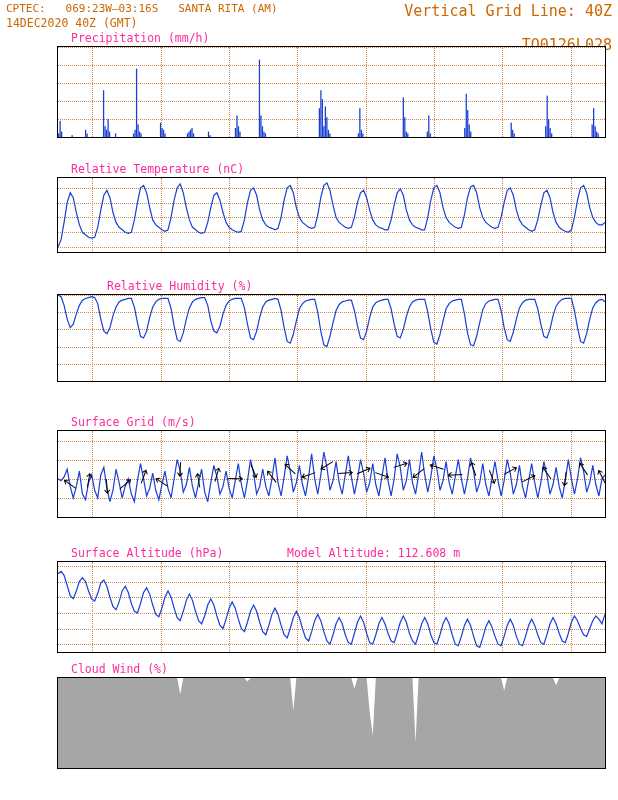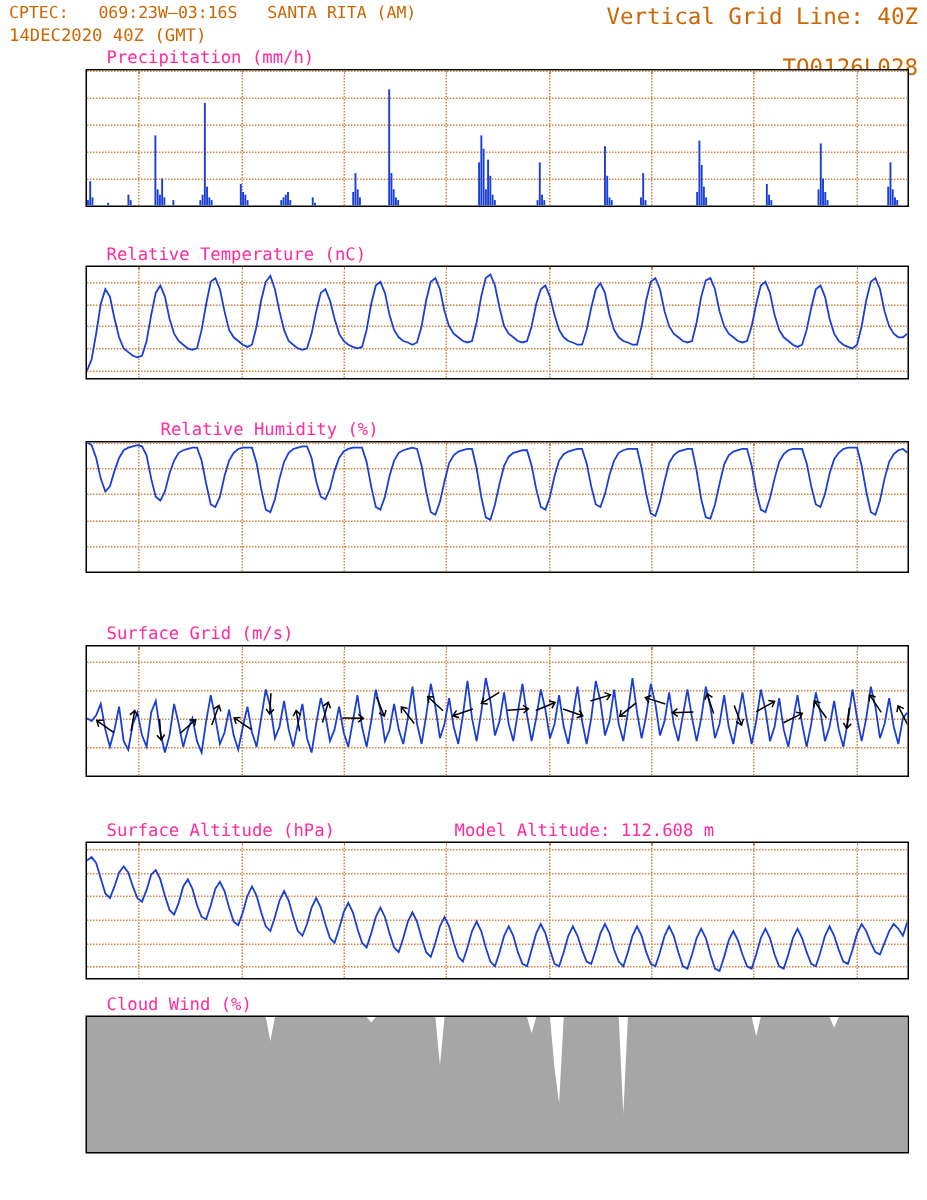--- a/index.html
+++ b/index.html
@@ -280,21 +280,21 @@
               <path d="M0 7 L0 -7 M-2.6 -3.6 L0 -7 L2.6 -3.6" stroke="#000" stroke-width="1" fill="none"></path>
             </g>
             <g transform="translate(543.9,45.8) rotate(-27.0)">
               <path d="M0 7 L0 -7 M-2.6 -3.6 L0 -7 L2.6 -3.6" stroke="#000" stroke-width="1" fill="none"></path>
             </g>
           </svg>
         </div>
       </div>
       <div class="panel" style="top: 546px;">
         <div class="ptitle" style="left: 71px; top: 0px;">Surface Altitude (hPa)</div>
-        <div class="psub" style="left: 287px; top: 0px; margin-left: 16px;">Model Altitude: 112.608 m</div>
+        <div class="psub" style="left: 287px; top: 0px;">Model Altitude: 112.608 m</div>
         <div class="plot" style="left: 57px; top: 15px; width: 549px; height: 92px;">
           <div class="gridh" style="top: 82.1739px;"></div>
           <div class="gridh" style="top: 66.5217px;"></div>
           <div class="gridh" style="top: 50.8696px;"></div>
           <div class="gridh" style="top: 35.2174px;"></div>
           <div class="gridh" style="top: 19.5652px;"></div>
           <div class="gridh" style="top: 3.91304px;"></div>
           <div class="gridv" style="left: 34.1875px;"></div>
           <div class="gridv" style="left: 102.562px;"></div>
           <div class="gridv" style="left: 170.938px;"></div>

